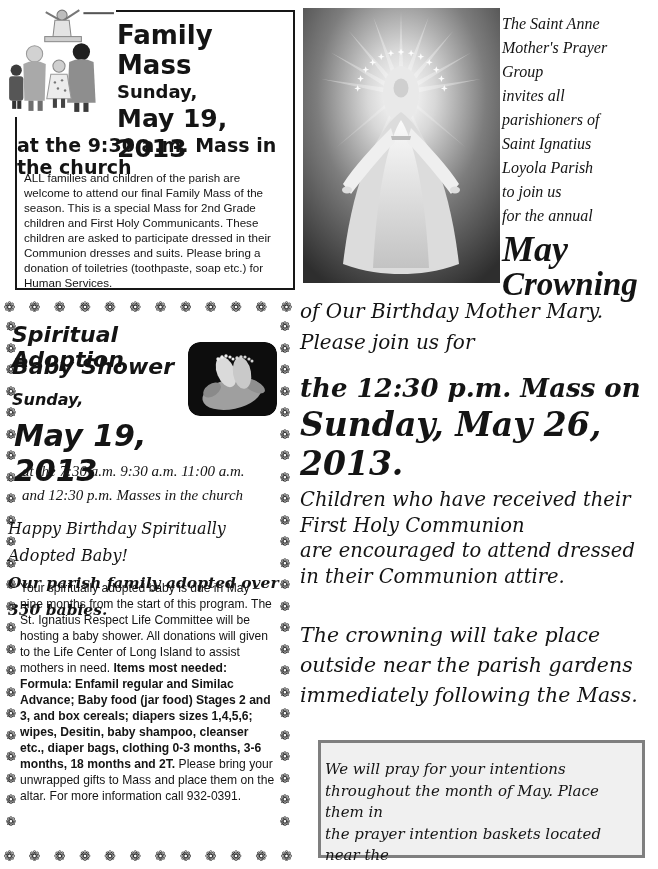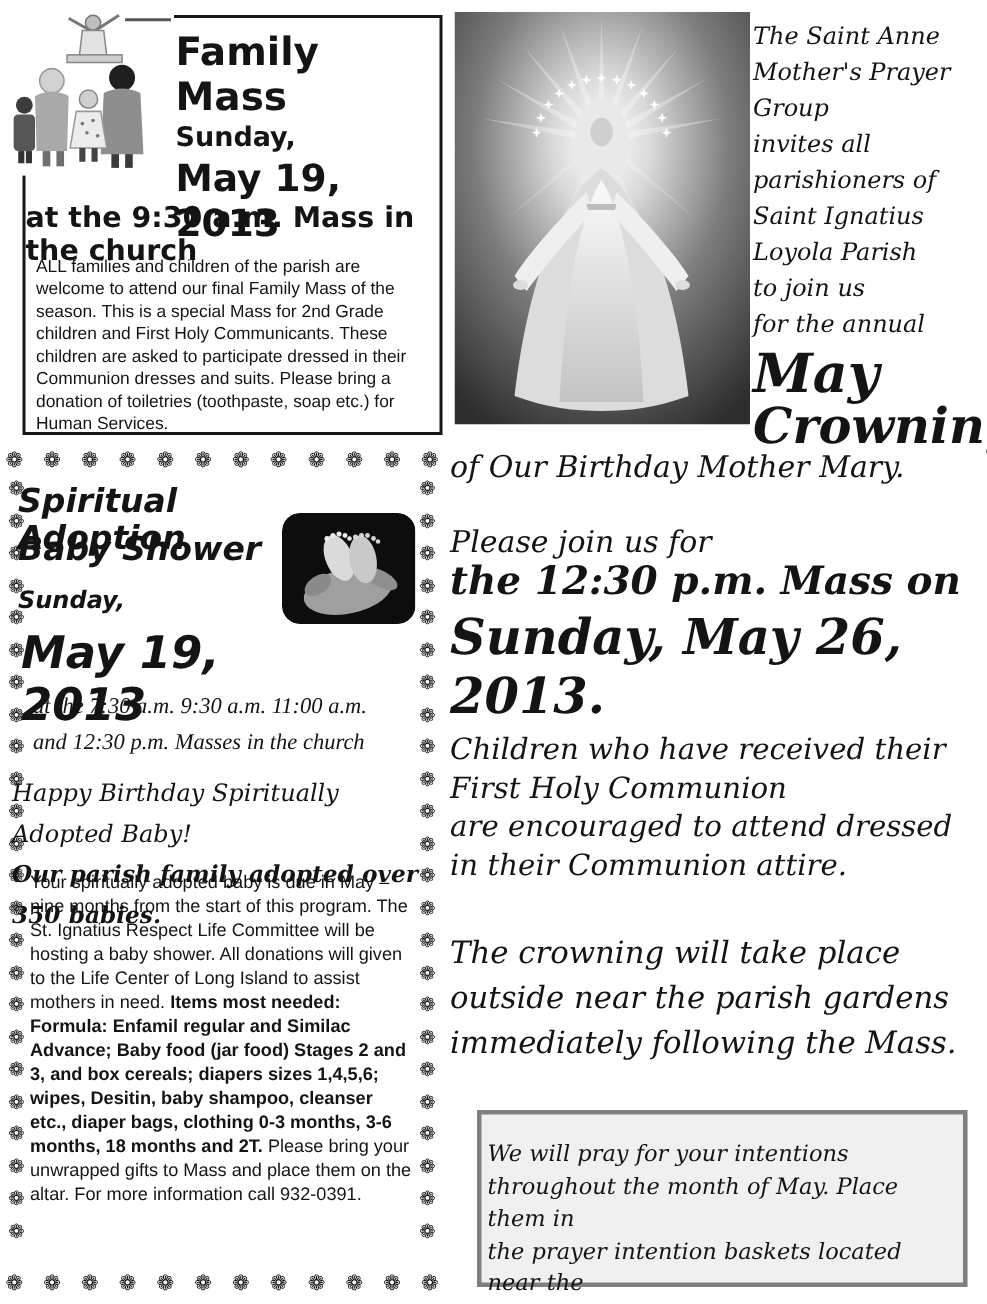--- a/index.html
+++ b/index.html
@@ -34,25 +34,25 @@
   #baby-photo{left:188px;top:46px;width:89px;height:74px;border-radius:12px;overflow:hidden;}
   #adoption-date{left:14px;top:122px;width:210px;font-size:30px;font-style:italic;}
   #adoption-times{left:22px;right:22px;top:163px;font-size:15px;line-height:24px;}
   #adoption-birthday{left:8px;right:8px;top:219px;font-size:16px;line-height:27px;}
   #adoption-birthday .b2{font-weight:700;font-size:15.5px;}
   #adoption-body{left:20px;right:20px;top:284px;font-size:12.1px;line-height:16px;}
   #adoption-body .bold{font-weight:700;}
 
   
   #mary-photo{left:303px;top:8px;width:197px;height:275px;}
-  #invite-block{left:502px;top:12px;width:154px;font-size:16px;line-height:24px;}
+  #invite-block{left:502px;top:12px;width:154px;font-size:16px;line-height:24px;font-family:Liberation Serif, serif;}
   #may-line1{font-size:36px;line-height:34px;font-weight:700;margin-top:4px;}
   #may-line2{font-size:33px;line-height:36px;font-weight:700;}
   #blessed-line{left:300px;width:358px;top:299px;font-size:20px;}
-  #please-line1{left:300px;width:358px;top:349px;font-size:20px;}
+  #please-line1{left:300px;width:358px;top:330px;font-size:20px;}
   #please-line2{left:300px;width:358px;top:373px;font-size:26px;font-weight:700;}
   #please-line3{left:300px;width:358px;top:405px;font-size:33px;font-weight:700;}
   #children-block{left:300px;width:358px;top:487px;font-size:19.5px;line-height:25.5px;}
   #crowning-block{left:300px;width:358px;top:620px;font-size:20.5px;line-height:30px;}
   #intentions-box{left:318px;top:740px;width:327px;height:118px;box-sizing:border-box;
                   border:3px solid #7f7f7f;background:#f0f0f0;}
   #intentions-text{left:4px;right:4px;top:16px;font-size:15px;line-height:21.5px;}
 </style>
 </head>
 <body>

